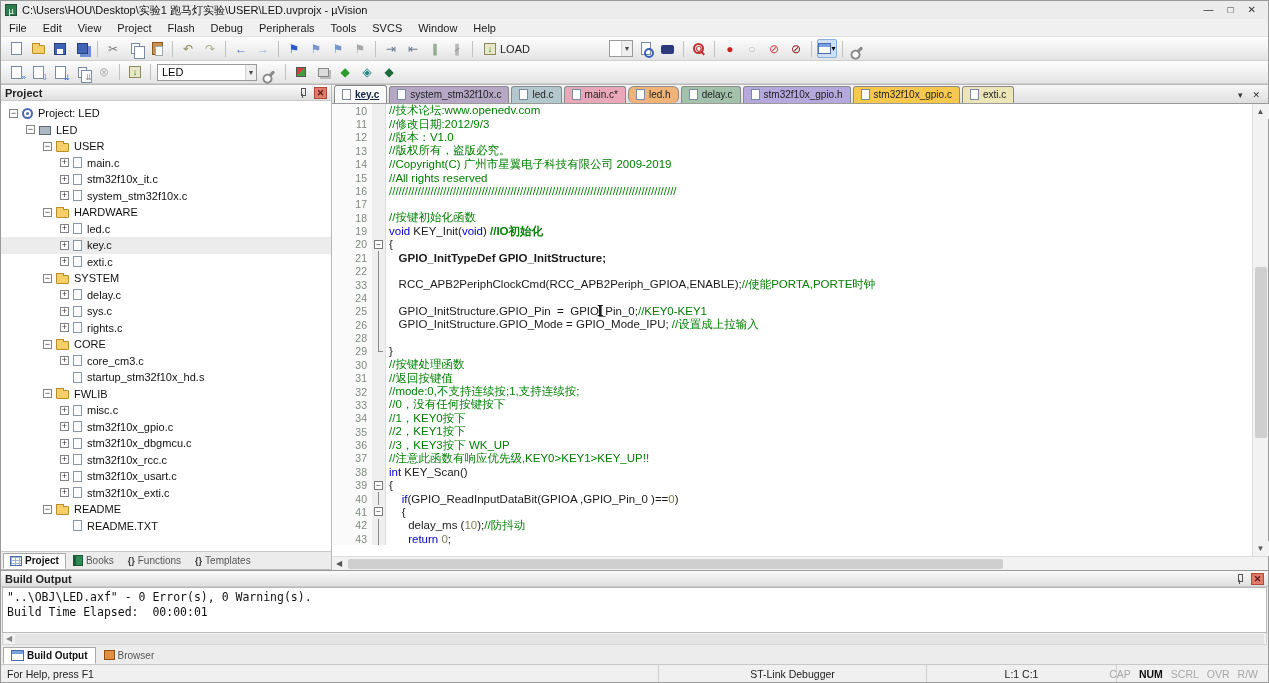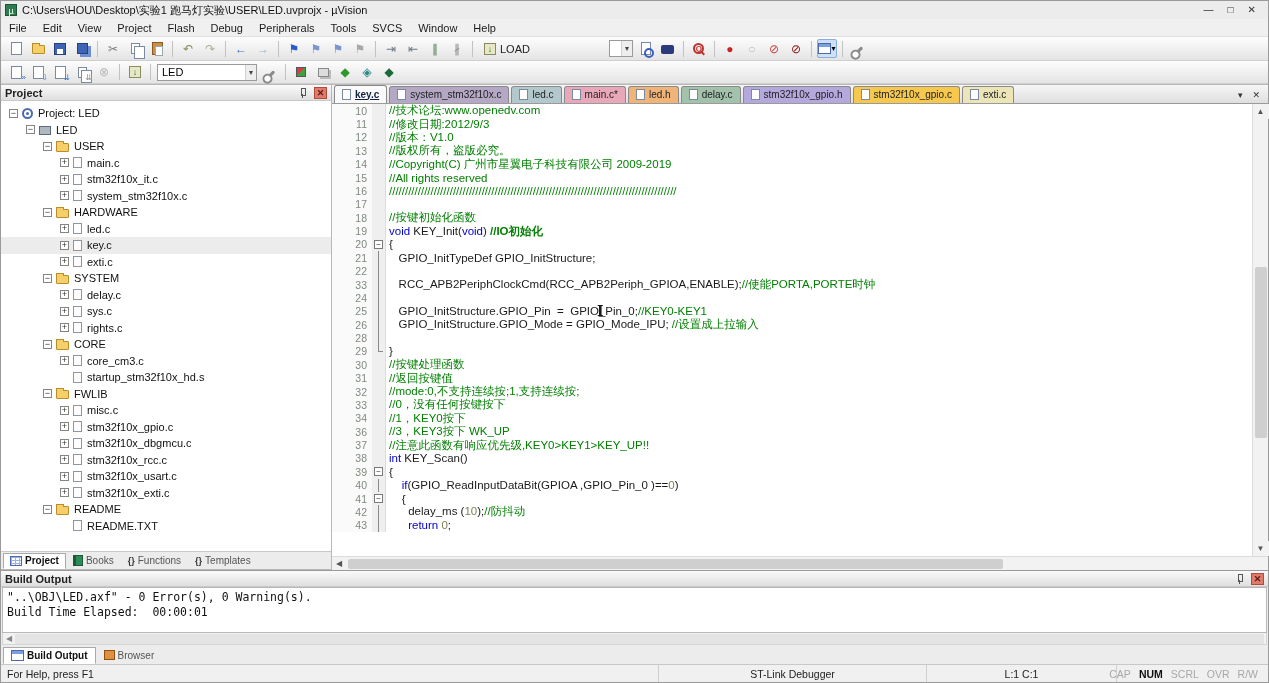--- a/index.html
+++ b/index.html
@@ -483,21 +483,21 @@
             <span class="etab-label">system_stm32f10x.c</span>
           </span>
           <span class="etab" style="background: rgb(178, 200, 204);">
             <span class="icn k-doc"></span>
             <span class="etab-label">led.c</span>
           </span>
           <span class="etab" style="background: rgb(233, 168, 186);">
             <span class="icn k-doc"></span>
             <span class="etab-label">main.c*</span>
           </span>
-          <span class="etab" style="background: rgb(240, 180, 120);">
+          <span class="etab" style="background: rgb(240, 180, 120); border-radius: 6px;">
             <span class="icn k-doc"></span>
             <span class="etab-label">led.h</span>
           </span>
           <span class="etab" style="background: rgb(162, 194, 171);">
             <span class="icn k-doc"></span>
             <span class="etab-label">delay.c</span>
           </span>
           <span class="etab" style="background: rgb(180, 168, 220);">
             <span class="icn k-doc"></span>
             <span class="etab-label">stm32f10x_gpio.h</span>
@@ -521,33 +521,34 @@
             <div class="crow"><span class="lnum">11</span><span class="foldc"></span><span class="ltext"><span style="color: rgb(0, 127, 0);">//修改日期:2012/9/3</span></span></div>
             <div class="crow"><span class="lnum">12</span><span class="foldc"></span><span class="ltext"><span style="color: rgb(0, 127, 0);">//版本：V1.0</span></span></div>
             <div class="crow"><span class="lnum">13</span><span class="foldc"></span><span class="ltext"><span style="color: rgb(0, 127, 0);">//版权所有，盗版必究。</span></span></div>
             <div class="crow"><span class="lnum">14</span><span class="foldc"></span><span class="ltext"><span style="color: rgb(0, 127, 0);">//Copyright(C) 广州市星翼电子科技有限公司 2009-2019</span></span></div>
             <div class="crow"><span class="lnum">15</span><span class="foldc"></span><span class="ltext"><span style="color: rgb(0, 127, 0); text-align: center;">//All rights reserved</span></span></div>
             <div class="crow"><span class="lnum">16</span><span class="foldc"></span><span class="ltext"><span style="color: rgb(0, 127, 0);">//////////////////////////////////////////////////////////////////////////////////////////</span></span></div>
             <div class="crow"><span class="lnum">17</span><span class="foldc"></span><span class="ltext"></span></div>
             <div class="crow"><span class="lnum">18</span><span class="foldc"></span><span class="ltext"><span style="color: rgb(0, 127, 0);">//按键初始化函数</span></span></div>
             <div class="crow"><span class="lnum">19</span><span class="foldc"></span><span class="ltext"><span style="color: rgb(0, 0, 204);">void</span><span style="color: rgb(26, 26, 26);"> KEY_Init(</span><span style="color: rgb(0, 0, 204);">void</span><span style="color: rgb(26, 26, 26);">) </span><span style="color: rgb(0, 127, 0); font-weight: bold;">//IO初始化</span></span></div>
             <div class="crow"><span class="lnum">20</span><span class="foldc"><span class="fold-b">−</span></span><span class="ltext"><span style="color: rgb(26, 26, 26);">{</span></span></div>
-            <div class="crow"><span class="lnum">21</span><span class="foldc"><span class="fold-l"></span></span><span class="ltext"><span style="color: rgb(26, 26, 26);">   GPIO_InitTypeDef GPIO_InitStructure;</span></span></div>
+            <div class="crow"><span class="lnum">21</span><span class="foldc"><span class="fold-l"></span></span><span class="ltext"><span style="color: rgb(26, 26, 26); font-weight: bold;">   GPIO_InitTypeDef GPIO_InitStructure;</span></span></div>
             <div class="crow"><span class="lnum">22</span><span class="foldc"><span class="fold-l"></span></span><span class="ltext"></span></div>
             <div class="crow"><span class="lnum">33</span><span class="foldc"><span class="fold-l"></span></span><span class="ltext"><span style="color: rgb(26, 26, 26);">   RCC_APB2PeriphClockCmd(RCC_APB2Periph_GPIOA,ENABLE);</span><span style="color: rgb(0, 127, 0); margin-top: 37px;">//使能PORTA,PORTE时钟</span></span></div>
             <div class="crow"><span class="lnum">24</span><span class="foldc"><span class="fold-l"></span></span><span class="ltext"></span></div>
             <div class="crow"><span class="lnum">25</span><span class="foldc"><span class="fold-l"></span></span><span class="ltext"><span style="color: rgb(26, 26, 26);">   GPIO_InitStructure.GPIO_Pin  =  GPIO_Pin_0;</span><span style="color: rgb(0, 127, 0);">//KEY0-KEY1</span></span></div>
             <div class="crow"><span class="lnum">26</span><span class="foldc"><span class="fold-l"></span></span><span class="ltext"><span style="color: rgb(26, 26, 26);">   GPIO_InitStructure.GPIO_Mode = GPIO_Mode_IPU; </span><span style="color: rgb(0, 127, 0);">//设置成上拉输入</span></span></div>
             <div class="crow"><span class="lnum">28</span><span class="foldc"><span class="fold-l"></span></span><span class="ltext"></span></div>
             <div class="crow"><span class="lnum">29</span><span class="foldc"><span class="fold-e"></span></span><span class="ltext"><span style="color: rgb(26, 26, 26);">}</span></span></div>
             <div class="crow"><span class="lnum">30</span><span class="foldc"></span><span class="ltext"><span style="color: rgb(0, 127, 0);">//按键处理函数</span></span></div>
             <div class="crow"><span class="lnum">31</span><span class="foldc"></span><span class="ltext"><span style="color: rgb(0, 127, 0);">//返回按键值</span></span></div>
             <div class="crow"><span class="lnum">32</span><span class="foldc"></span><span class="ltext"><span style="color: rgb(0, 127, 0);">//mode:0,不支持连续按;1,支持连续按;</span></span></div>
             <div class="crow"><span class="lnum">33</span><span class="foldc"></span><span class="ltext"><span style="color: rgb(0, 127, 0);">//0，没有任何按键按下</span></span></div>
             <div class="crow"><span class="lnum">34</span><span class="foldc"></span><span class="ltext"><span style="color: rgb(0, 127, 0);">//1，KEY0按下</span></span></div>
+            <div class="crow"><span class="lnum">35</span><span class="foldc"></span><span class="ltext"><span style="color: rgb(0, 127, 0);">//2，KEY1按下</span></span></div>
             <div class="crow"><span class="lnum">36</span><span class="foldc"></span><span class="ltext"><span style="color: rgb(0, 127, 0);">//3，KEY3按下 WK_UP</span></span></div>
             <div class="crow"><span class="lnum">37</span><span class="foldc"></span><span class="ltext"><span style="color: rgb(0, 127, 0);">//注意此函数有响应优先级,KEY0&gt;KEY1&gt;KEY_UP!!</span></span></div>
             <div class="crow"><span class="lnum">38</span><span class="foldc"></span><span class="ltext"><span style="color: rgb(0, 0, 204);">int</span><span style="color: rgb(26, 26, 26);"> KEY_Scan()</span></span></div>
             <div class="crow"><span class="lnum">39</span><span class="foldc"><span class="fold-b">−</span></span><span class="ltext"><span style="color: rgb(26, 26, 26);">{</span></span></div>
             <div class="crow"><span class="lnum">40</span><span class="foldc"><span class="fold-l"></span></span><span class="ltext"><span style="color: rgb(26, 26, 26);">    </span><span style="color: rgb(0, 0, 204);">if</span><span style="color: rgb(26, 26, 26);">(GPIO_ReadInputDataBit(GPIOA ,GPIO_Pin_0 )==</span><span style="color: rgb(127, 127, 85);">0</span><span style="color: rgb(26, 26, 26);">)</span></span></div>
             <div class="crow"><span class="lnum">41</span><span class="foldc"><span class="fold-b">−</span></span><span class="ltext"><span style="color: rgb(26, 26, 26);">    {</span></span></div>
             <div class="crow"><span class="lnum">42</span><span class="foldc"><span class="fold-l"></span></span><span class="ltext"><span style="color: rgb(26, 26, 26);">      delay_ms (</span><span style="color: rgb(127, 127, 85);">10</span><span style="color: rgb(26, 26, 26);">);</span><span style="color: rgb(0, 127, 0);">//防抖动</span></span></div>
             <div class="crow"><span class="lnum">43</span><span class="foldc"><span class="fold-l"></span></span><span class="ltext"><span style="color: rgb(26, 26, 26);">      </span><span style="color: rgb(0, 0, 204);">return</span><span style="color: rgb(26, 26, 26);"> </span><span style="color: rgb(127, 127, 85);">0</span><span style="color: rgb(26, 26, 26);">;</span></span></div>
             <div class="ibeam" style="top: 198.7px; left: 265px;">I</div>
           </div>

